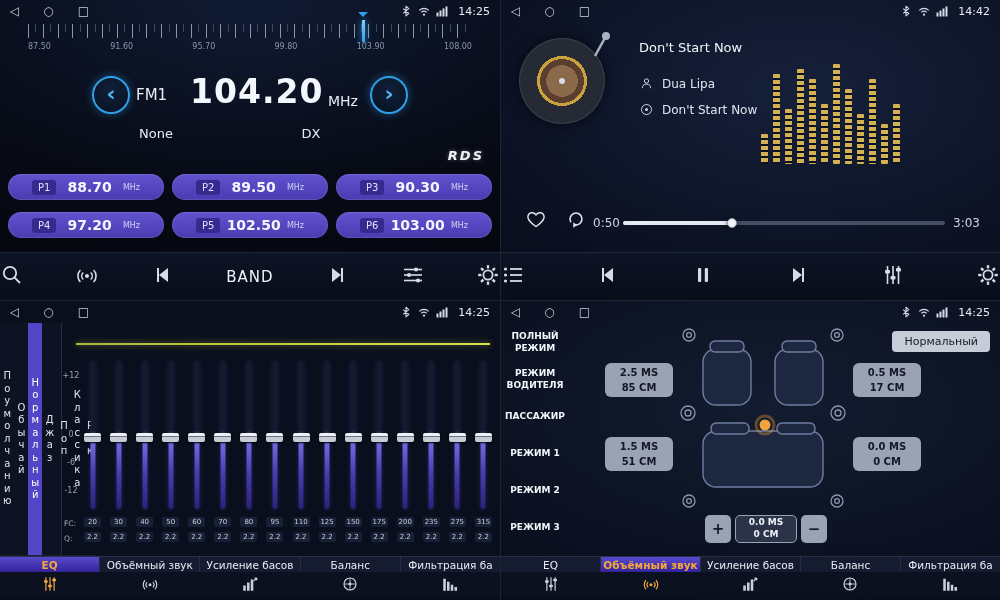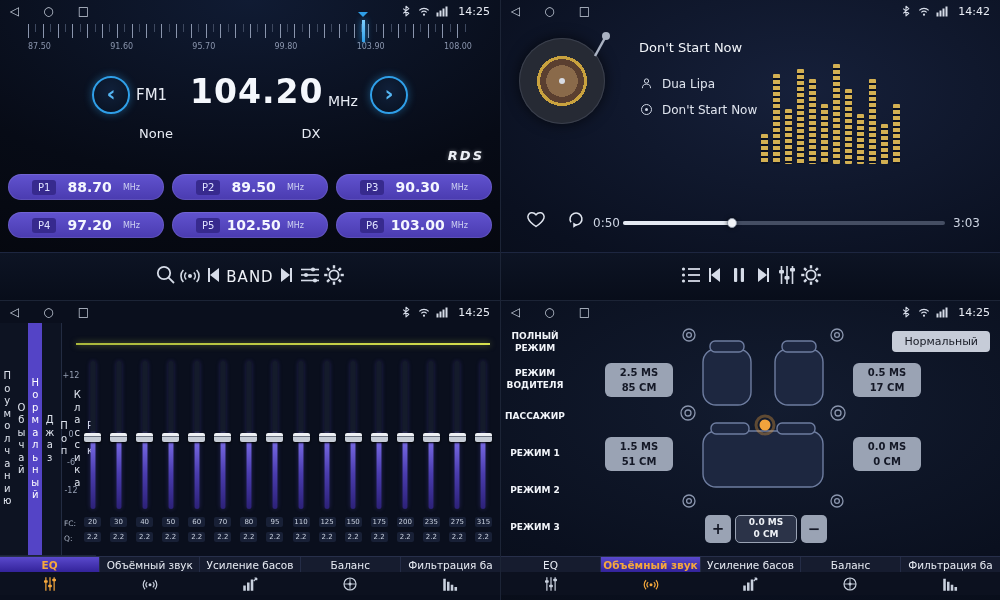--- a/index.html
+++ b/index.html
@@ -15,21 +15,21 @@
   .statusbar{position:absolute;top:0;left:0;right:0;height:22px;display:flex;justify-content:space-between;align-items:center;padding:0 10px;z-index:8}
   .navkeys{display:flex;gap:24px;font-size:12px;color:#c9d1de;line-height:22px}
   .sysicons{display:flex;gap:6px;align-items:center;color:#d6dce8}
   .time{font-size:11px;margin-left:4px;color:#e8ecf4}
   .ic12{width:12px;height:12px;color:#d6dce8}
   .ic15{width:15px;height:15px;color:#cfd6e4}
   .ic18{width:18px;height:18px}
   .ic22{width:22px;height:22px;color:#dfe4ee}
   .ic24{width:24px;height:24px;color:#d6dce8}
   
-  .toolbar{position:absolute;left:0;right:0;bottom:0;height:48px;display:flex;align-items:center;justify-content:center;background:linear-gradient(180deg,#0d1424,#080d1a);border-top:1px solid #1d2640;z-index:7}
+  .toolbar{position:absolute;left:0;right:0;bottom:0;height:48px;display:flex;align-items:center;justify-content:space-between;background:linear-gradient(180deg,#0d1424,#080d1a);border-top:1px solid #1d2640;z-index:7}
   .bandbtn{font-size:15px;letter-spacing:1px;color:#eef1f7}
   
   .ruler{position:absolute;top:24px;left:28px;right:28px;height:14px;
     background:repeating-linear-gradient(90deg,#8a95ad 0 1px,transparent 1px 14.8px),
                repeating-linear-gradient(90deg,#3d485f 0 1px,transparent 1px 7.4px);
     background-size:100% 100%,100% 60%;background-repeat:no-repeat}
   .ruler-pointer{position:absolute;left:362px;top:20px;width:3px;height:22px;background:linear-gradient(180deg,#7fd0ff,#2f9fe8);box-shadow:0 0 7px #2f9fe8;z-index:2}
   .ruler-pointer::before{content:"";position:absolute;left:-4px;top:-8px;border:5px solid transparent;border-top-color:#2f9fe8}
   .scale-labels{position:absolute;top:42px;left:28px;right:28px;display:flex;justify-content:space-between;font-size:8px;color:#8a95ad}
   .circle-btn{position:absolute;width:38px;height:38px;border-radius:50%;border:2px solid #2f9fe8;background:radial-gradient(circle at 50% 35%,#10203a,#081120);display:flex;align-items:center;justify-content:center;box-shadow:0 0 8px rgba(47,159,232,.45)}

